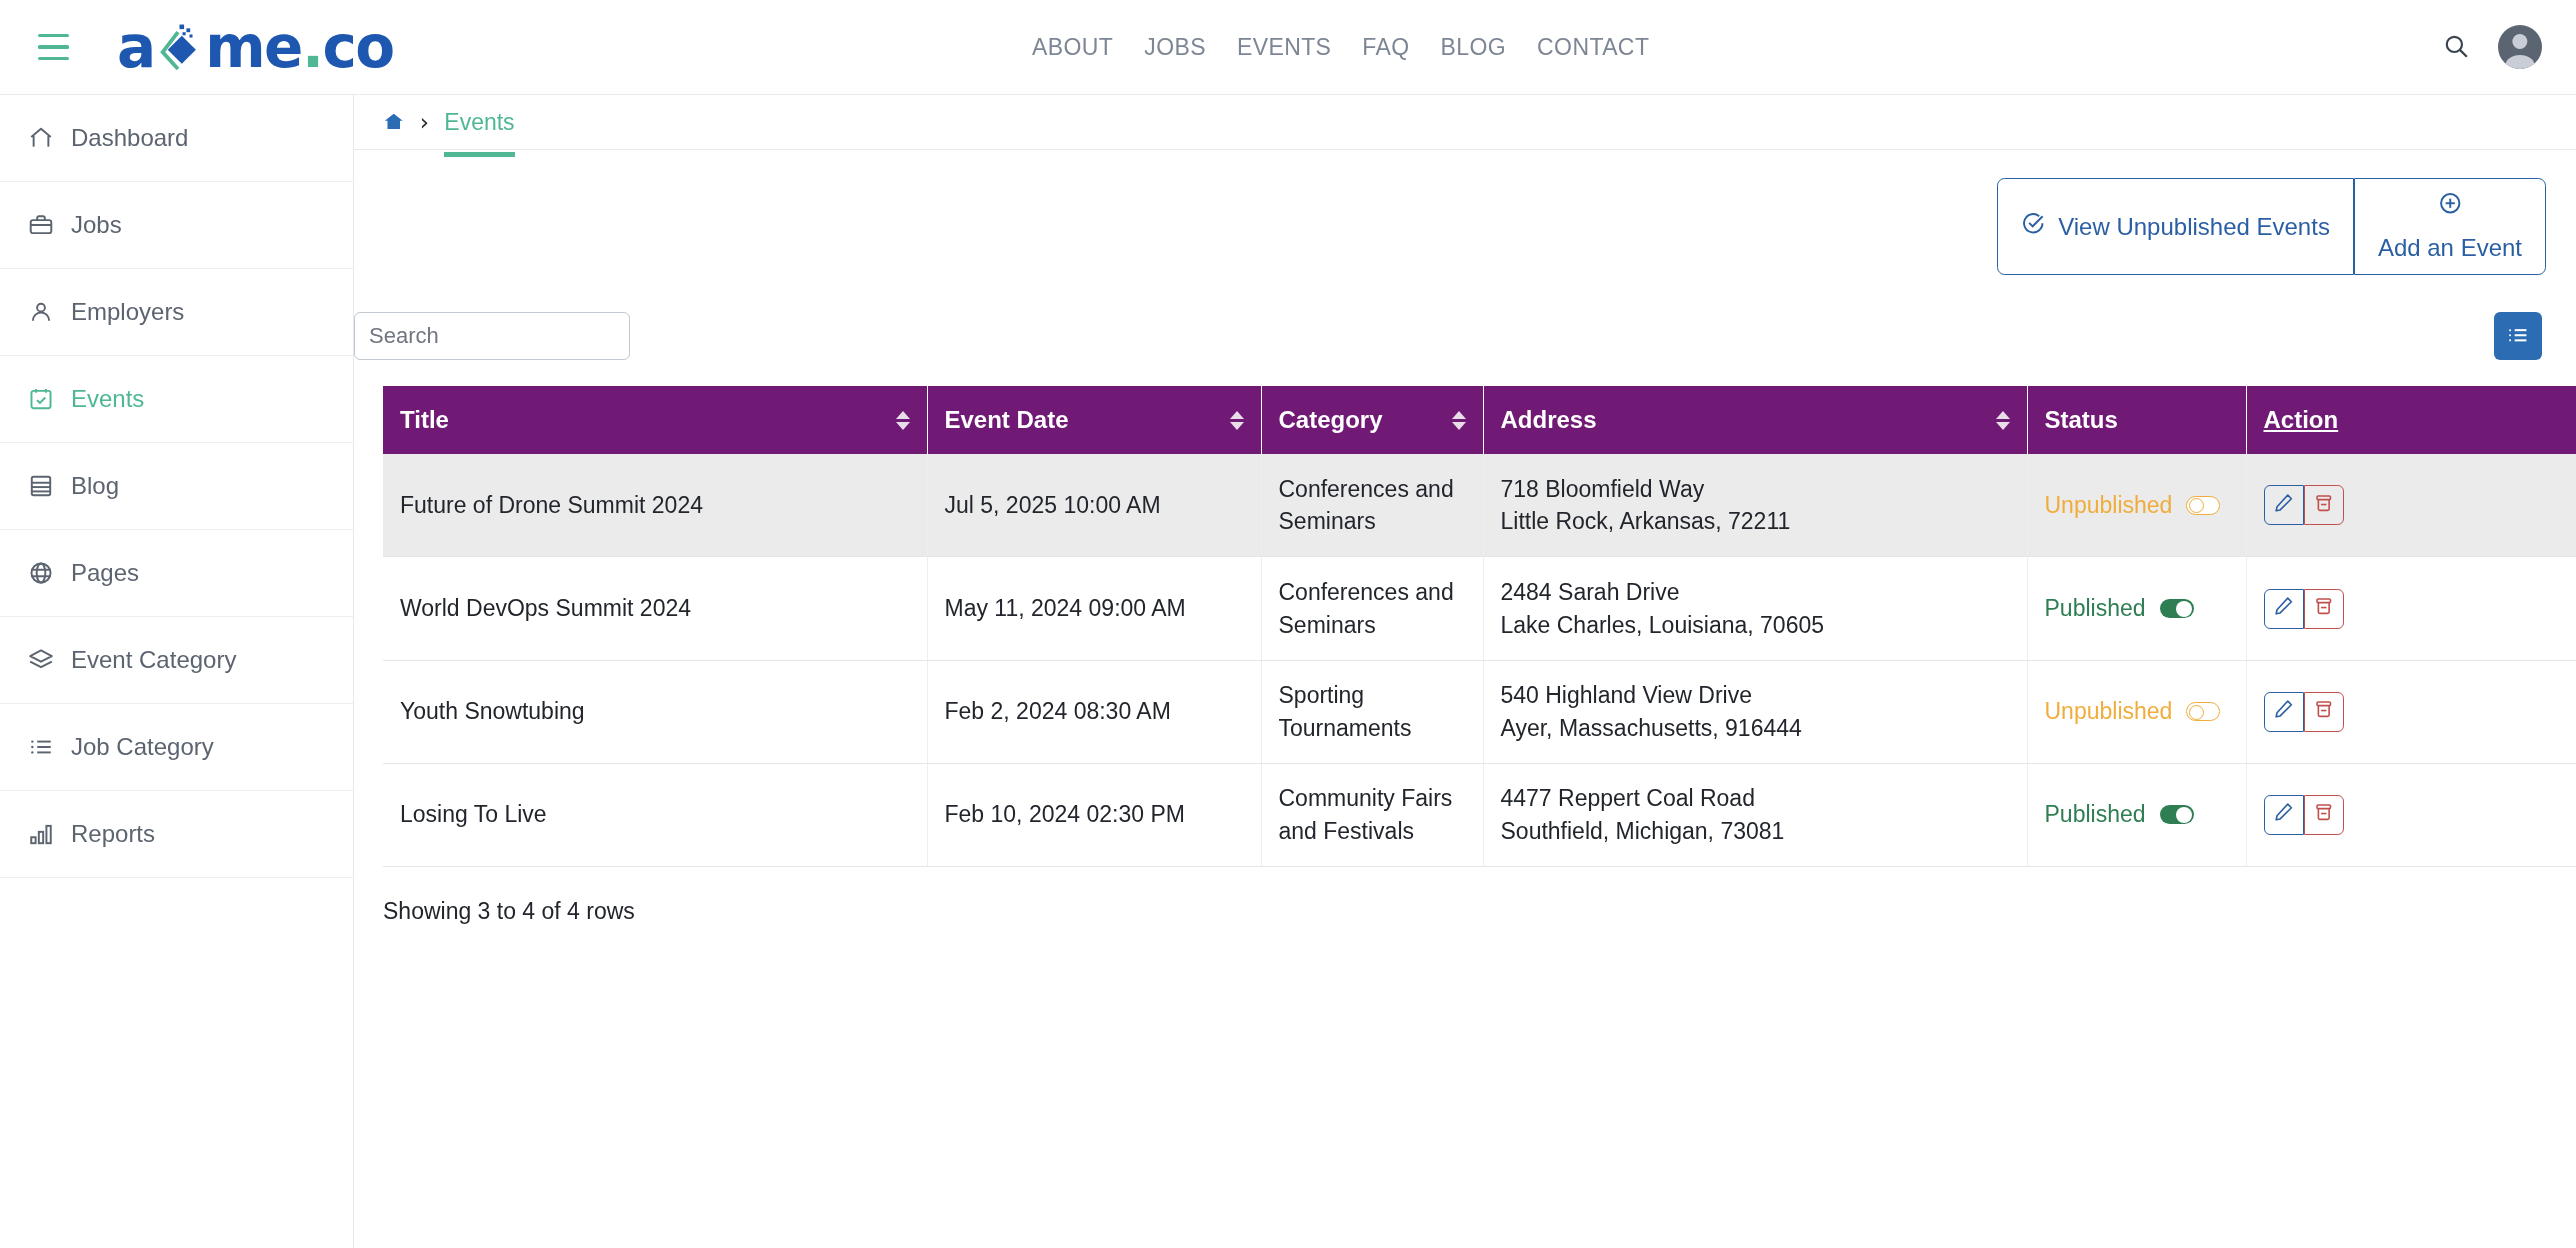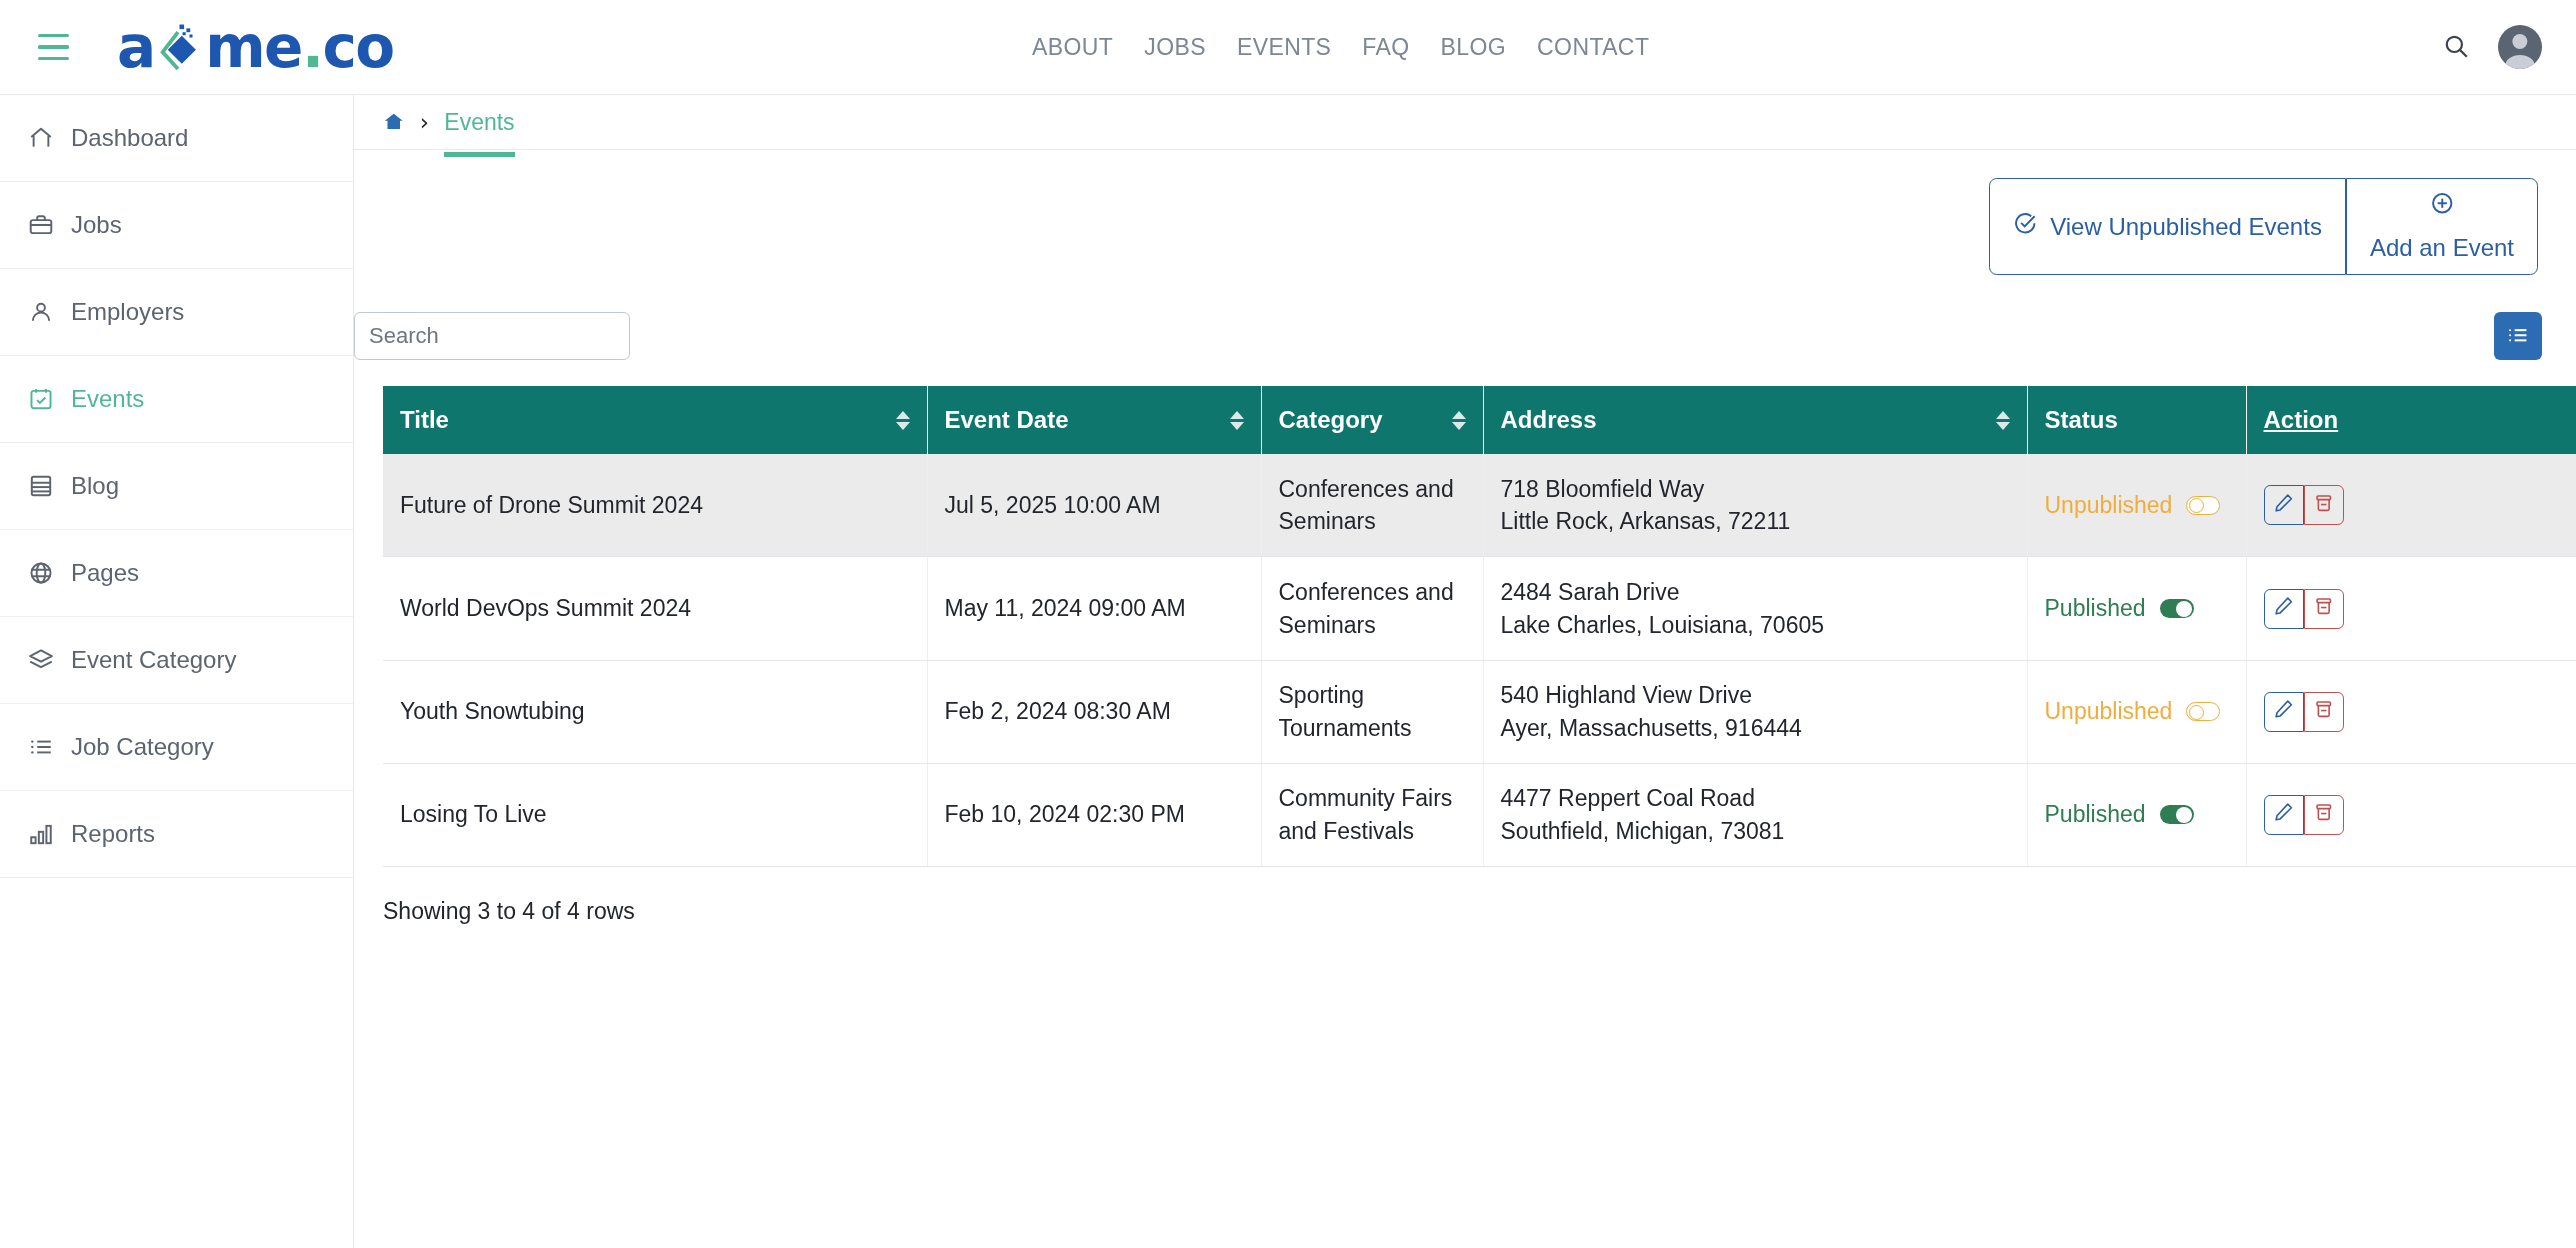--- a/index.html
+++ b/index.html
@@ -117,21 +117,21 @@
     font-size: 23px; color: #4fb793;
     position: relative; padding-bottom: 14px; top: 7px;
   }
   .crumb-cur::after {
     content: ""; position: absolute; left: 0; right: 0; bottom: -7px;
     height: 4.6px; background: #4fb793;
   }
 
   .toolbar-row {
     display: flex; justify-content: flex-end;
-    padding: 28px 38px 0 0;
+    padding: 28px 30px 0 0;
   }
   .btn-group { display: flex; }
   .btn-group .gbtn {
     display: flex; align-items: center; gap: 12.3px;
     border: 1.5px solid #2b5fa3;
     color: #2b5fa3;
     background: #fff;
     font-size: 24px;
     padding: 12.3px 23px;
     cursor: pointer;
@@ -159,21 +159,21 @@
     background: #2b6cb3; border: none; border-radius: 6.1px;
     display: flex; align-items: center; justify-content: center;
     cursor: pointer;
   }
   .list-toggle svg { width: 24.5px; height: 24.5px; }
 
   
   .table-wrap { padding: 26px 34px 0 29px; }
   table { width: 100%; border-collapse: collapse; table-layout: fixed; }
   thead th {
-    background: #0f766e;
+    background: #701a75;
     color: #ffffff;
     font-size: 24px;
     font-weight: 700;
     text-align: left;
     padding: 20px 17px;
     border-right: 1.5px solid #ffffff;
     vertical-align: middle;
     position: relative;
   }
   thead th:last-child { border-right: none; }

